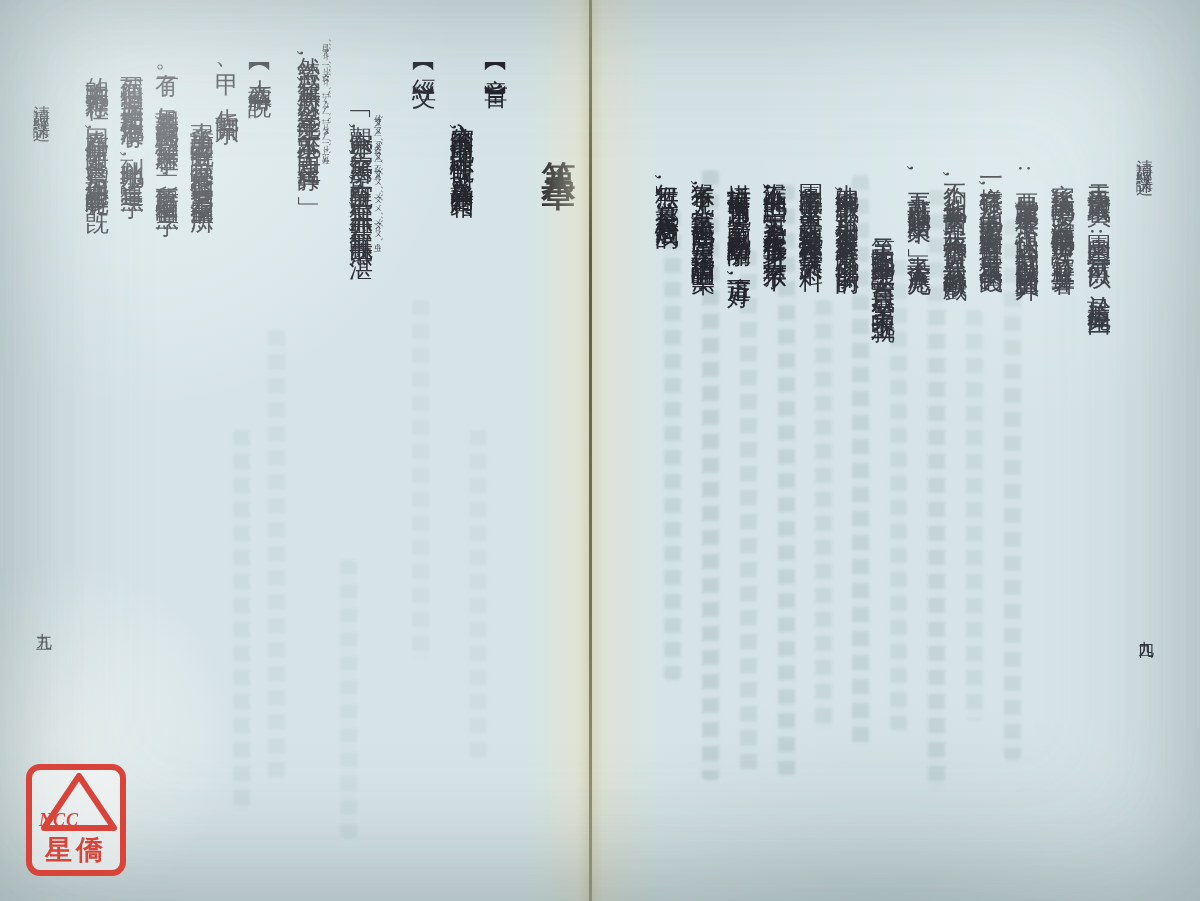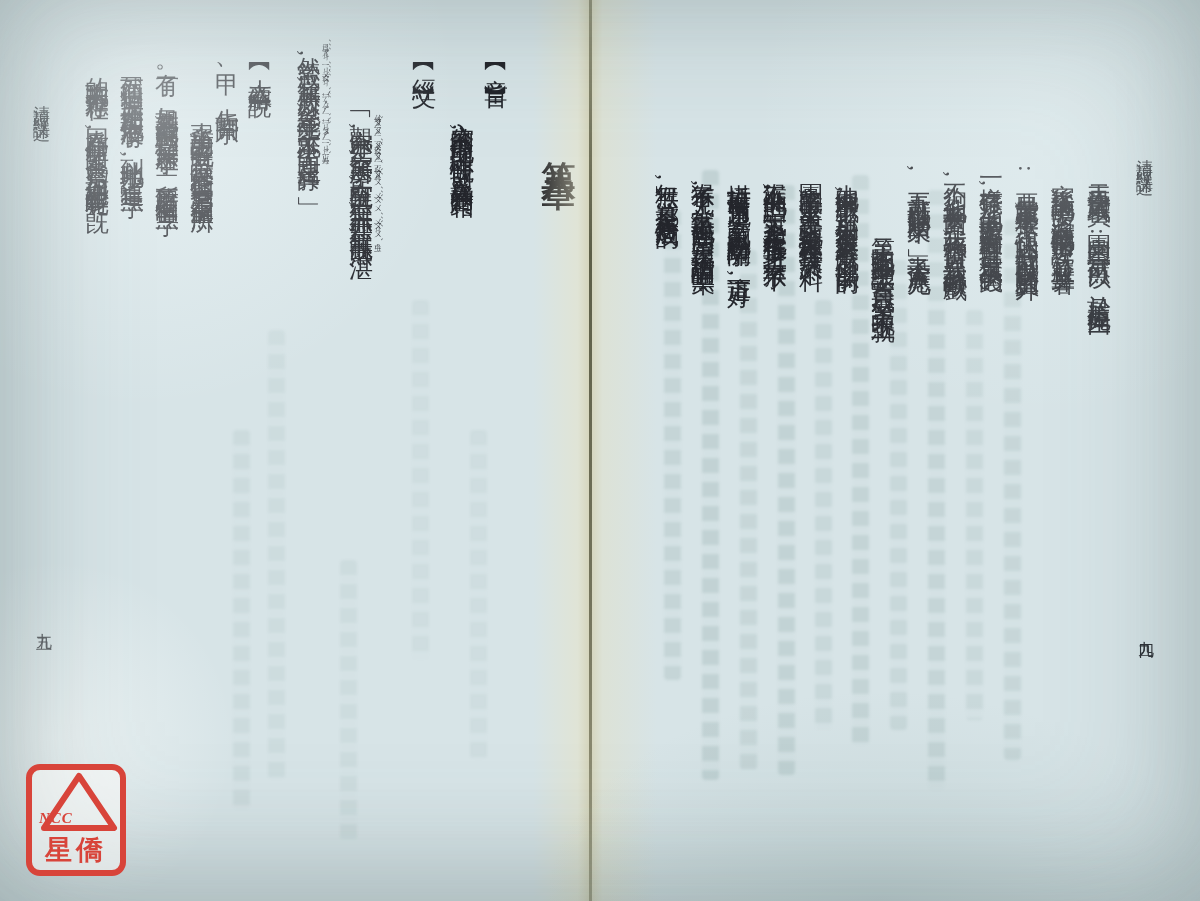--- a/index.html
+++ b/index.html
@@ -58,21 +58,21 @@
   
   .watermark{
     position:absolute;left:26px;top:764px;width:100px;height:112px;
     border:6px solid #d8443a;border-radius:14px;
     background:rgba(250,250,248,.55);
     box-sizing:border-box;
   }
   .wm-triangle{position:absolute;left:8px;top:2px;width:78px;height:62px;}
   .wm-ncc{
     position:absolute;left:7px;top:40px;width:70px;
-    font-style:italic;font-weight:bold;font-size:15px;color:#d8443a;
+    font-style:italic;font-weight:bold;font-size:18px;color:#d8443a;
     letter-spacing:1px;font-family:"Liberation Serif",serif;
   }
   .wm-name{
     position:absolute;left:4px;bottom:2px;width:80px;text-align:center;
     font-weight:bold;font-size:27px;color:#d8443a;letter-spacing:4px;
   }
 </style>
 </head>
 <body>
 

